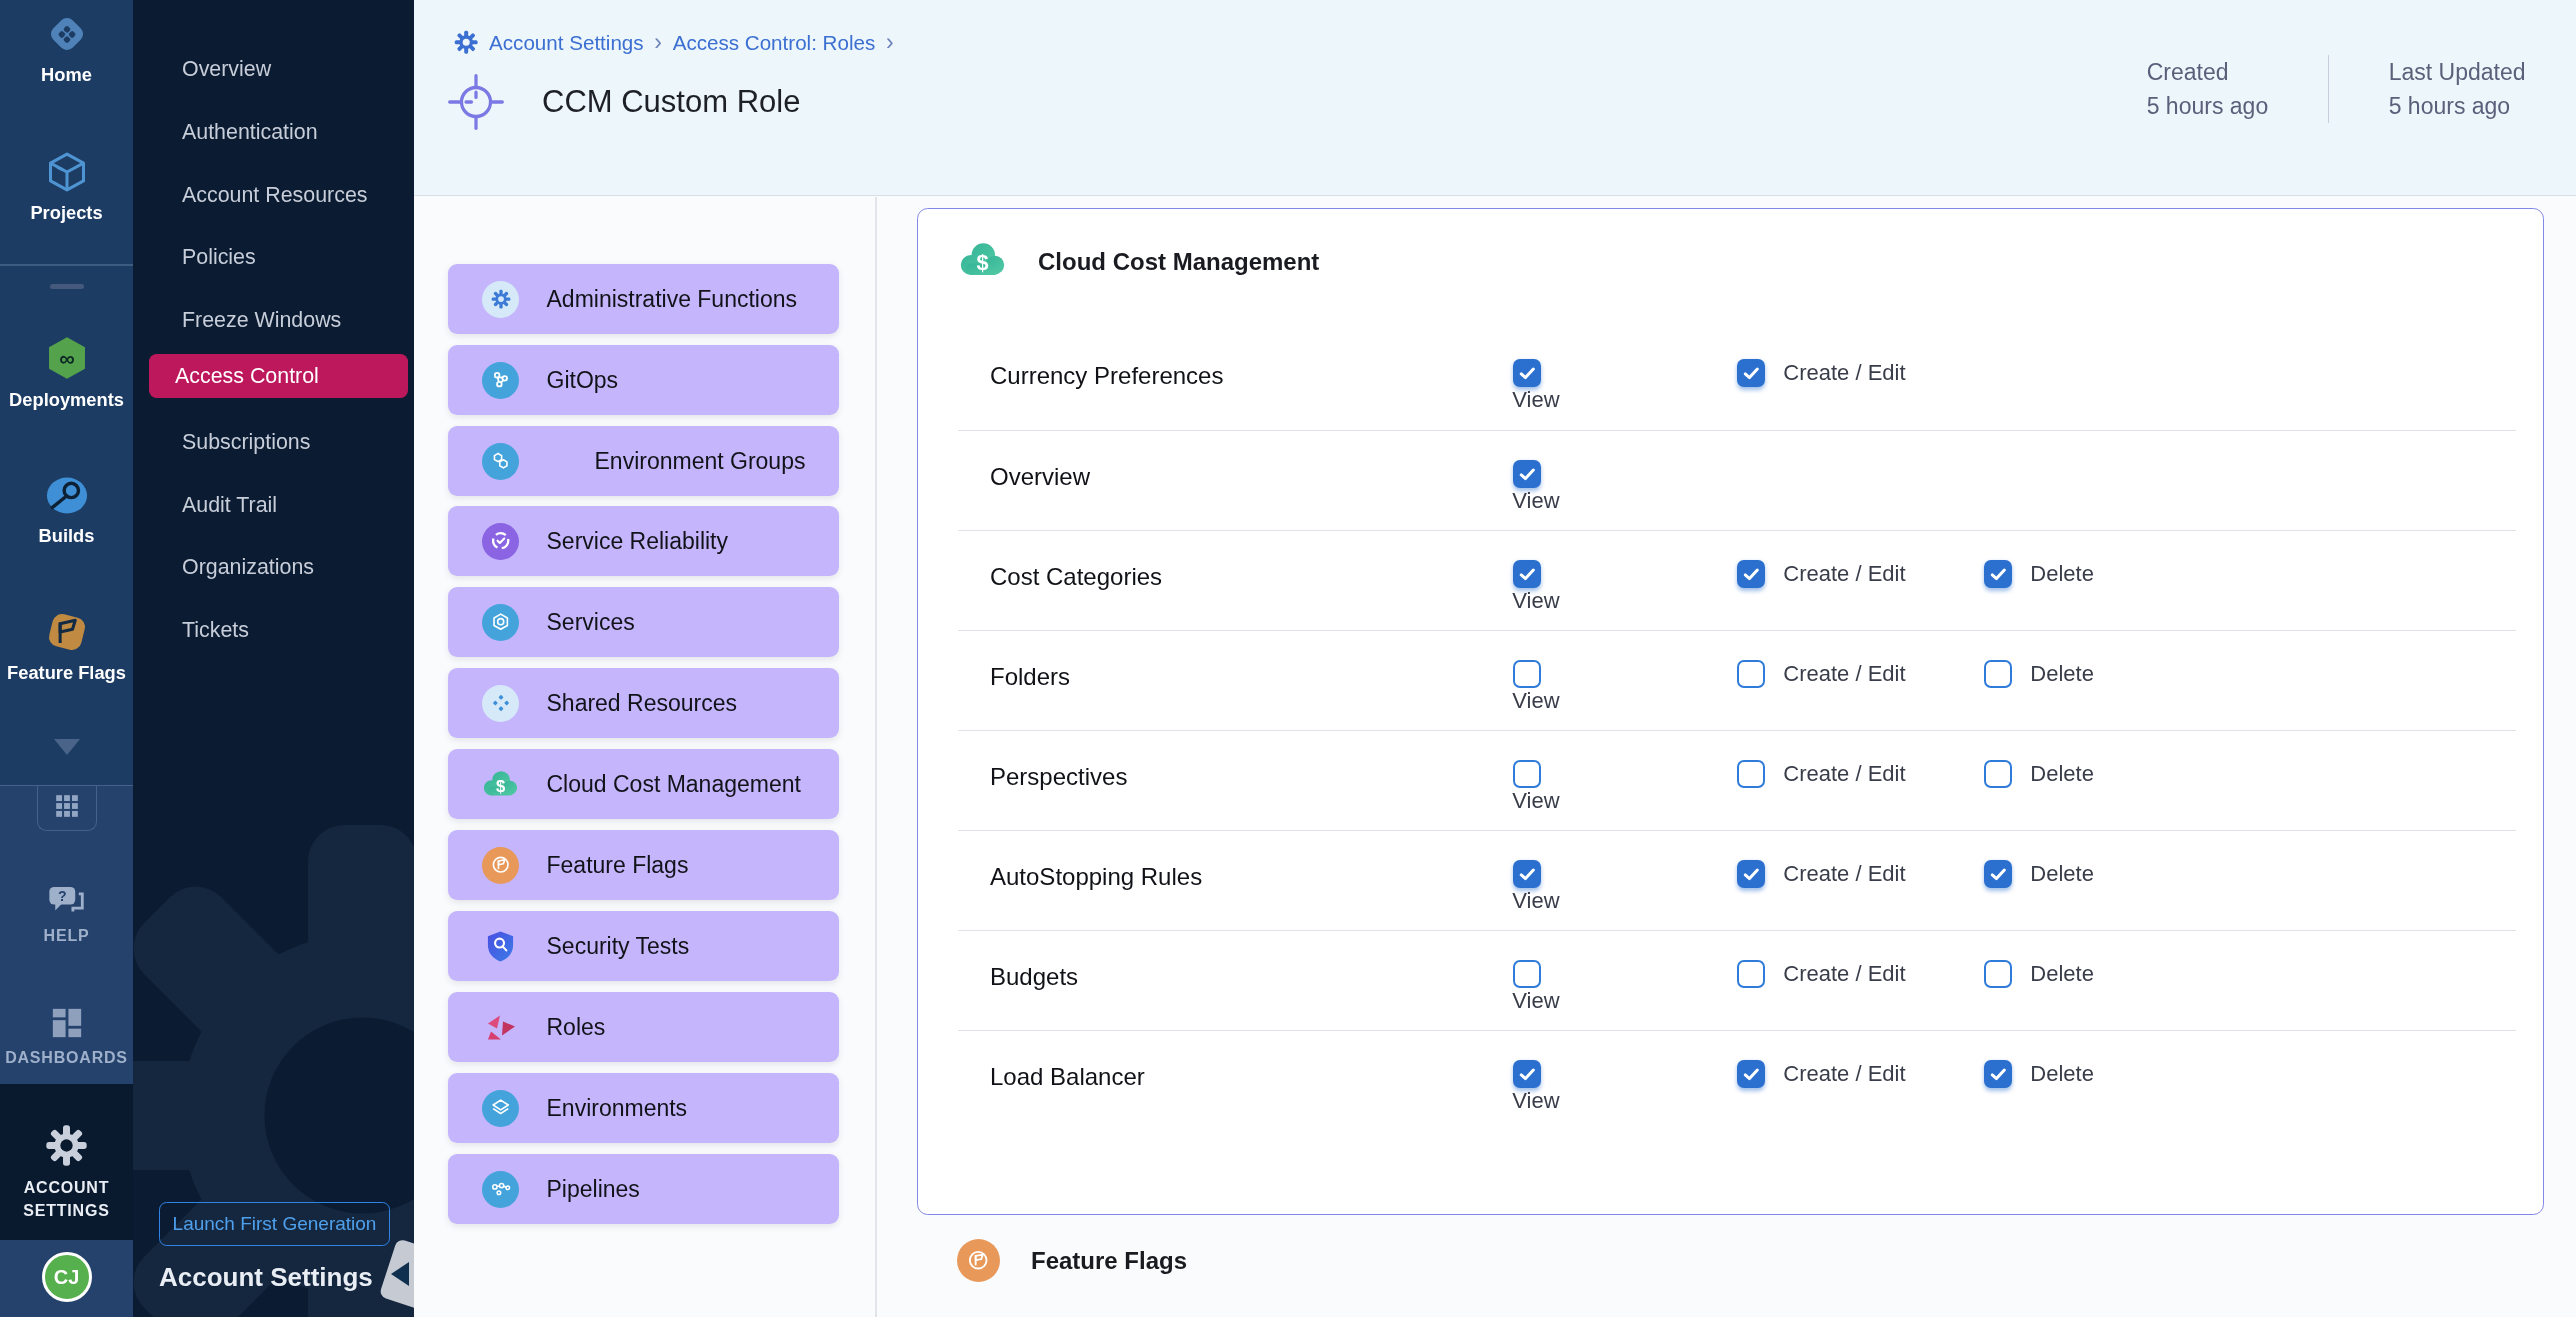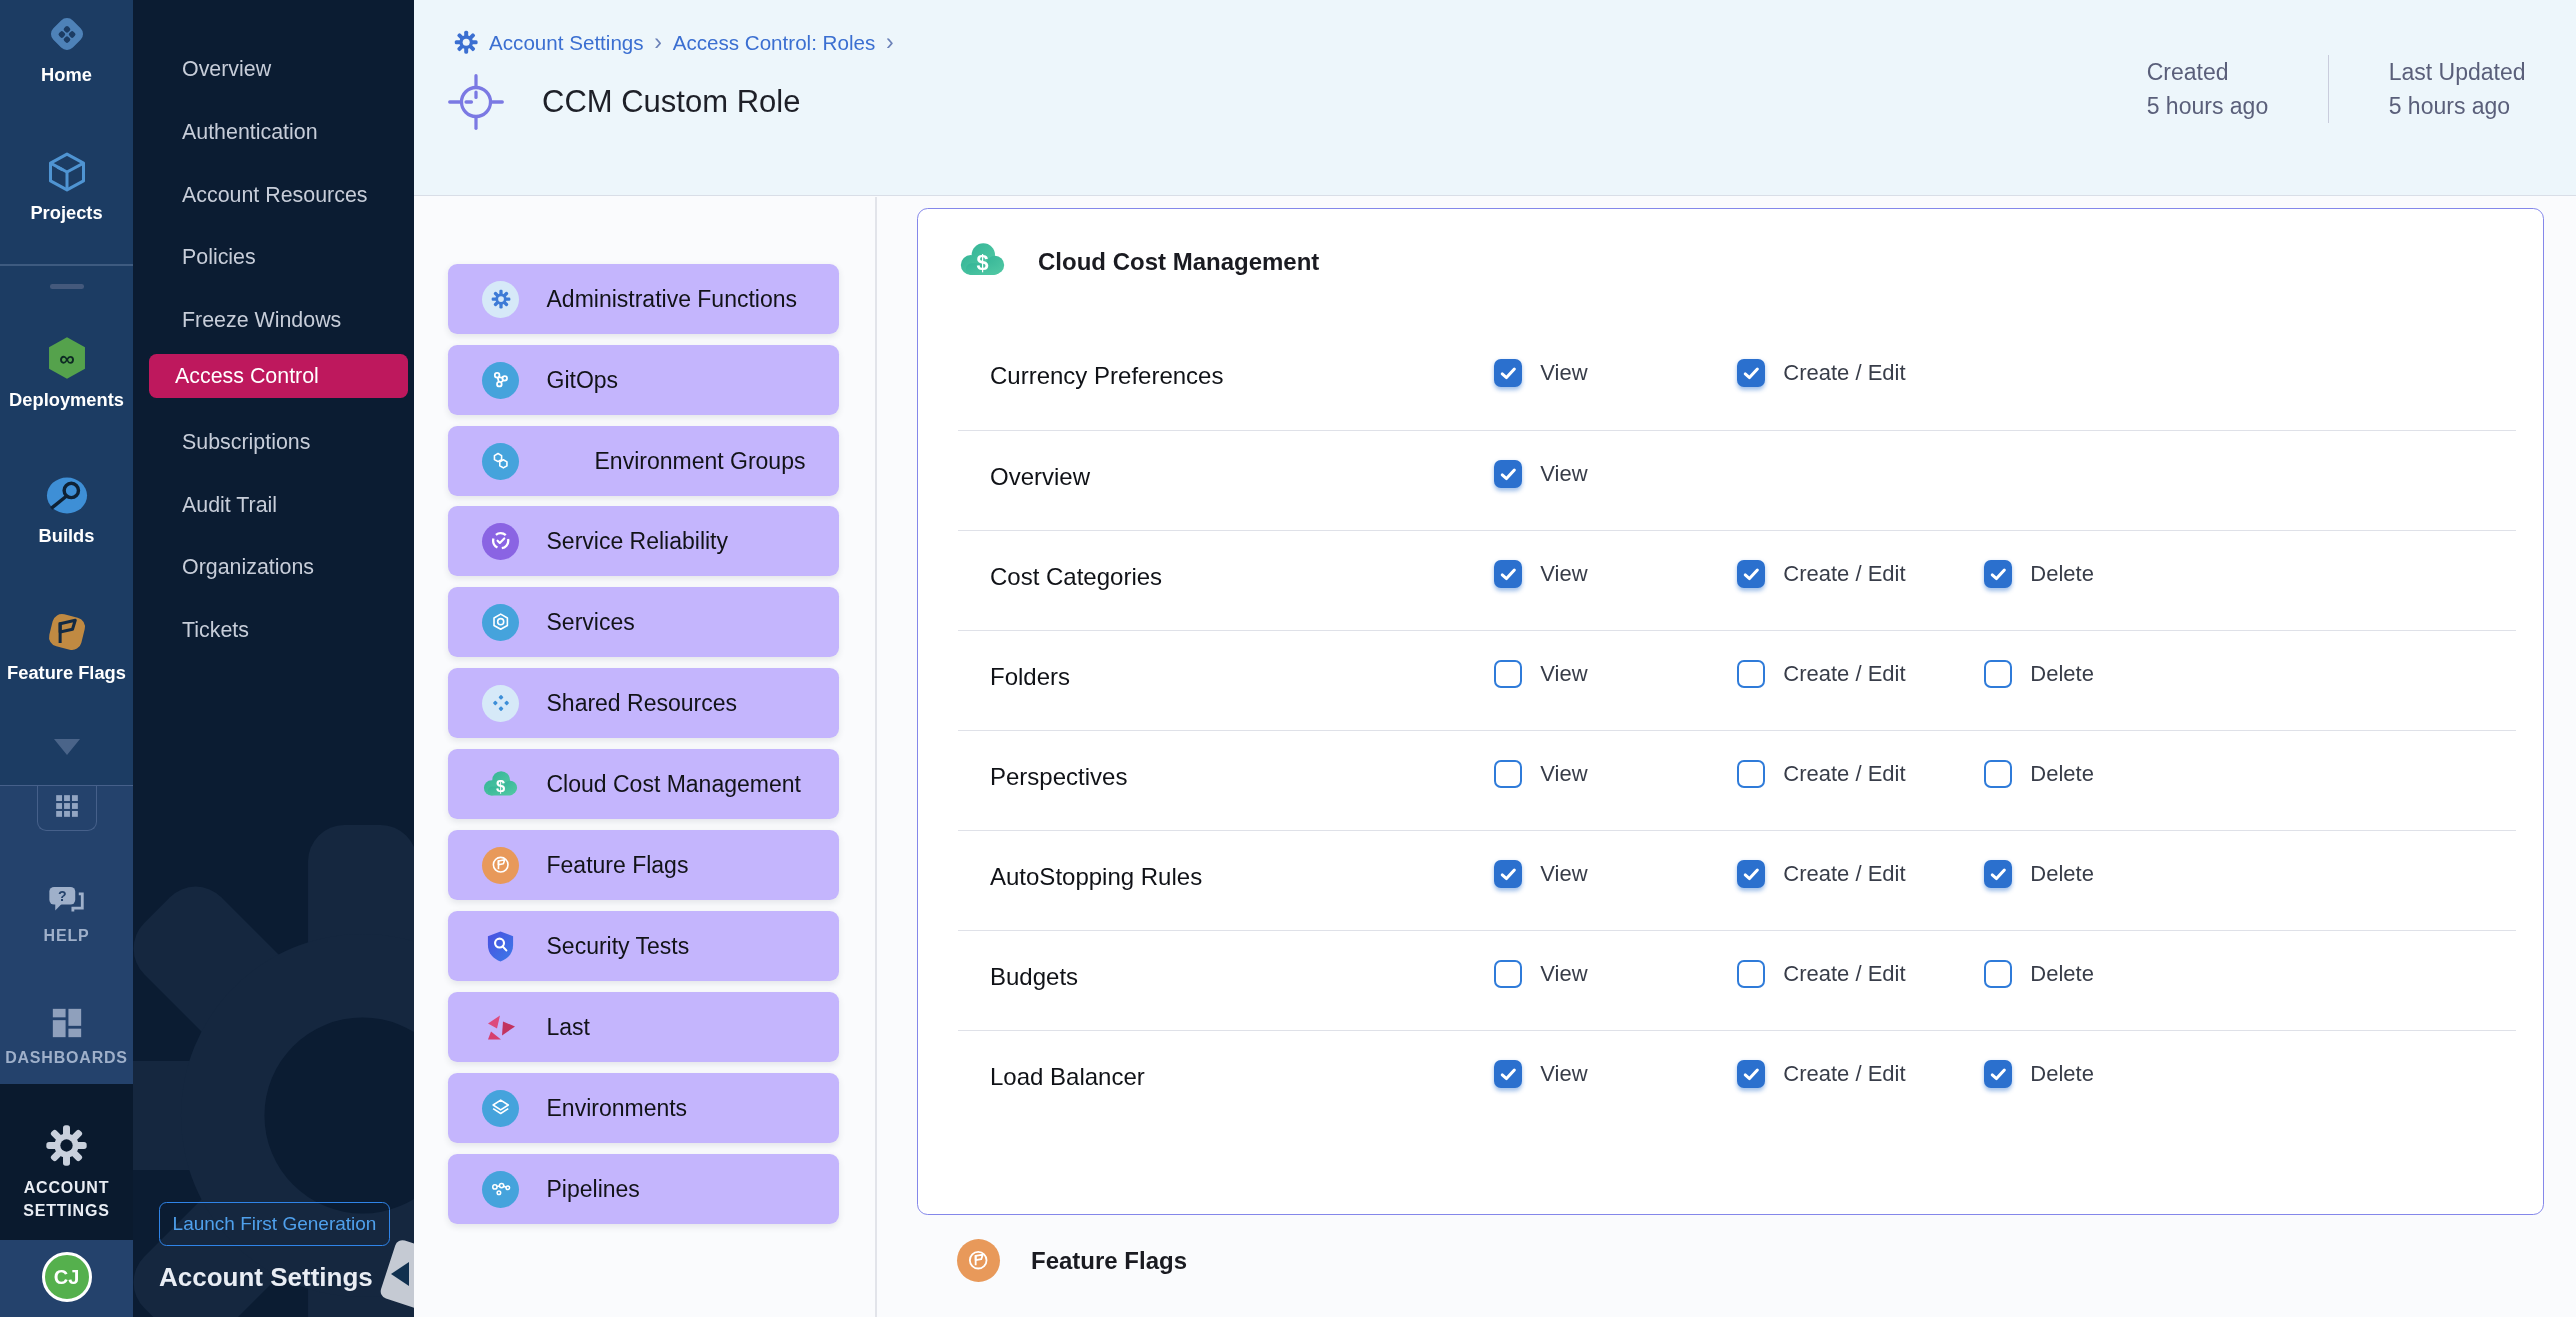--- a/index.html
+++ b/index.html
@@ -55,21 +55,21 @@
   .panel-header { position:absolute; left:40px; top:31px; display:flex; align-items:center; }
   .panel-title { font-size:24px; font-weight:700; color:#1A1B21; margin-left:31px; }
   .perm-row { position:absolute; left:40px; width:1558px; height:100px; }
   .perm-row.sep { border-top:1.5px solid #DFE1E8; }
   .perm-label { position:absolute; left:32px; top:32px; font-size:24px; font-weight:500; color:#101217; }
   .perm-cell { position:absolute; top:29px; display:flex; align-items:center; cursor:pointer; }
   .cb { width:28px; height:28px; border-radius:6.9px; display:flex; align-items:center; justify-content:center; flex:none; }
   .perm-cell.checked .cb { background:#2B70CE; box-shadow:0 2.3px 4.6px rgba(43,112,206,0.45); }
   .perm-cell.unchecked .cb { background:#FFFFFF; border:2.3px solid #2F7BD9; }
   .cb-label { font-size:22px; color:#383D49; margin-left:18.3px; }
-  .c-view { left:536px; } .c-create { left:779px; } .c-delete { left:1026px; }
+  .c-view { left:536px;flex-direction:column; } .c-create { left:779px; } .c-delete { left:1026px; }
 
   .next-section { position:absolute; left:957px; top:1239px; display:flex; align-items:center; }
   .next-title { font-size:24px; font-weight:700; color:#1A1B21; margin-left:31px; }
 </style>
 </head>
 <body>
 
 <div class="rail">
   <div class="rail-top">
     <div class="rail-item" style="top:12.2px;">
@@ -409,21 +409,21 @@
   <span class="label">Security Tests</span>
 </div>
 <div class="module-card" style="top:992px;">
   <span style="width:37px; display:flex; justify-content:center;">
     <svg width="32" height="29" viewBox="0 0 32 28">
         <polygon points="3,10 15,2 12,15" fill="#DD4A7C"></polygon>
         <polygon points="18,8 30,13 17,22" fill="#C2335F"></polygon>
         <polygon points="6,18 16,26 3,26" fill="#D63E6E"></polygon>
       </svg>
   </span>
-  <span class="label">Last</span>
+  <span class="label">Roles</span>
 </div>
 <div class="module-card" style="top:1073px;">
   <span class="icon-circle blue">
     <svg width="21.4" height="21.4" viewBox="0 0 24 24" fill="none" stroke="#FFFFFF" stroke-width="1.8" stroke-linejoin="round">
         <polygon points="12,3.5 20.5,9 12,14.5 3.5,9"></polygon>
         <polyline points="3.5,13 12,18.5 20.5,13"></polyline>
       </svg>
   </span>
   <span class="label">Environments</span>
 </div>

